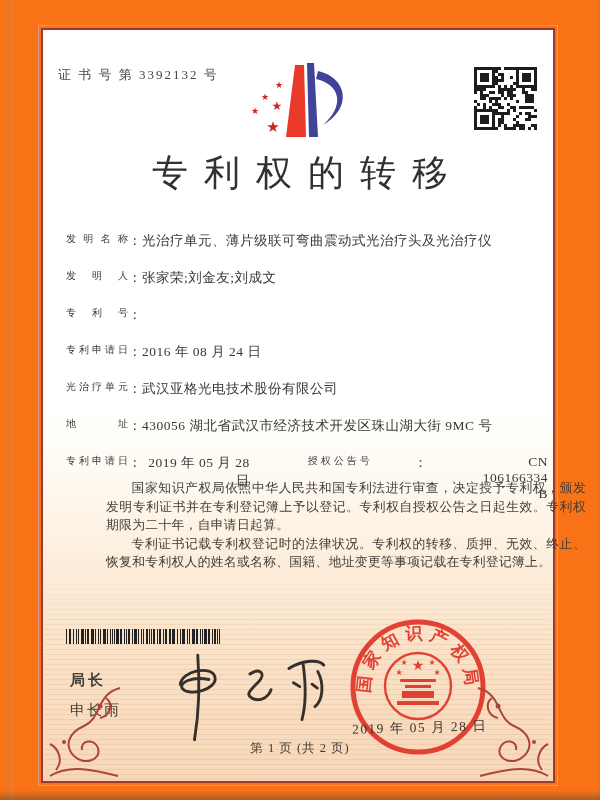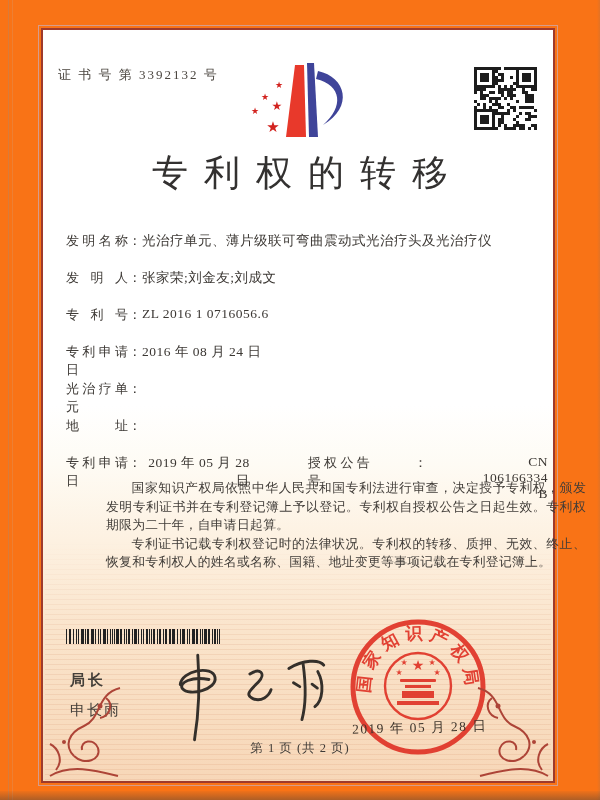--- a/index.html
+++ b/index.html
@@ -30,21 +30,21 @@
 
   .logo { position:absolute; left:226px; top:55px; width:152px; height:100px; }
   .qr   { position:absolute; left:474px; top:67px; width:63px; height:63px; }
 
   .title { position:absolute; left:0; right:0; top:149px; text-align:center;
            font-size:36px; letter-spacing:16px; text-indent:16px; color:#333130; font-weight:500; }
 
   .fields { position:absolute; left:66px; top:232px; width:482px; }
   .frow   { display:flex; align-items:flex-start; height:37px; }
   .flabel { display:inline-block; width:62px; text-align:justify; text-align-last:justify;
-            font-size:13px; color:#3e3a36; flex:0 0 62px; }
+            font-size:10px; color:#3e3a36; flex:0 0 62px; }
   .fcolon { display:inline-block; width:14px; font-size:13.5px; flex:0 0 14px; }
   .fvalue { font-size:13.5px; letter-spacing:.5px; color:#3b3733;text-align:right; }
   .gpair2 { display:flex; margin-left:58px;gap:44px; }
 
   .body { position:absolute; left:64px; top:479px; width:480px; font-size:12.8px; line-height:18.6px;
           color:#403c38; text-align:justify; letter-spacing:.3px;margin-left:42px; }
   .body p { text-indent:2em; }
 
   .barcode { position:absolute; left:66px; top:629px; width:158px; height:15px; }
 
@@ -330,34 +330,35 @@
         <span class="fvalue">光治疗单元、薄片级联可弯曲震动式光治疗头及光治疗仪</span>
     </div>
     <div class="frow">
       <span class="flabel">发明人</span>
         <span class="fcolon">：</span>
         <span class="fvalue">张家荣;刘金友;刘成文</span>
     </div>
     <div class="frow">
       <span class="flabel">专利号</span>
         <span class="fcolon">：</span>
-        <span class="fvalue">ZL 2016 1 0716056.6</span>
     </div>
     <div class="frow">
       <span class="flabel">专利申请日</span>
         <span class="fcolon">：</span>
         <span class="fvalue">2016 年 08 月 24 日</span>
     </div>
     <div class="frow">
       <span class="flabel">光治疗单元</span>
         <span class="fcolon">：</span>
+        <span class="fvalue">武汉亚格光电技术股份有限公司</span>
     </div>
     <div class="frow">
       <span class="flabel">地址</span>
         <span class="fcolon">：</span>
+        <span class="fvalue">430056 湖北省武汉市经济技术开发区珠山湖大街 9MC 号</span>
     </div>
     <div class="frow">
       <span class="flabel">专利申请日</span>
         <span class="fcolon">：</span>
         <span class="fvalue">2019 年 05 月 28 日</span>
       <span class="gpair2">
         <span class="flabel">授权公告号</span>
           <span class="fcolon">：</span>
           <span class="fvalue">CN 106166334 B</span>
       </span>

